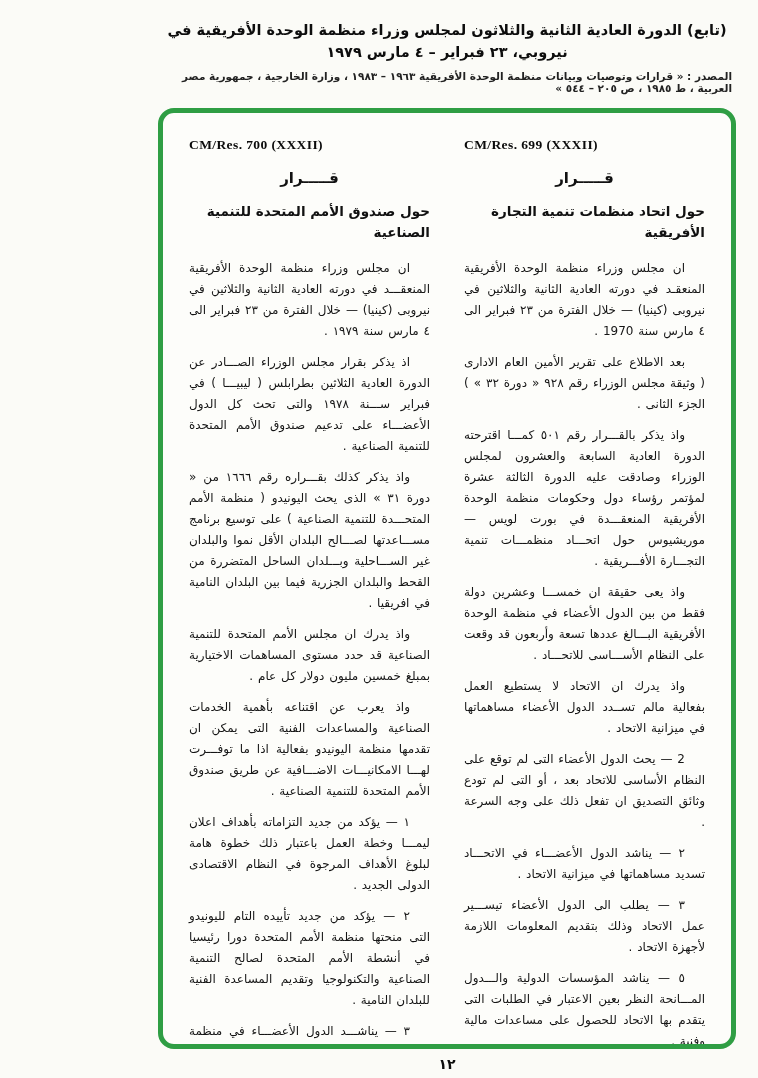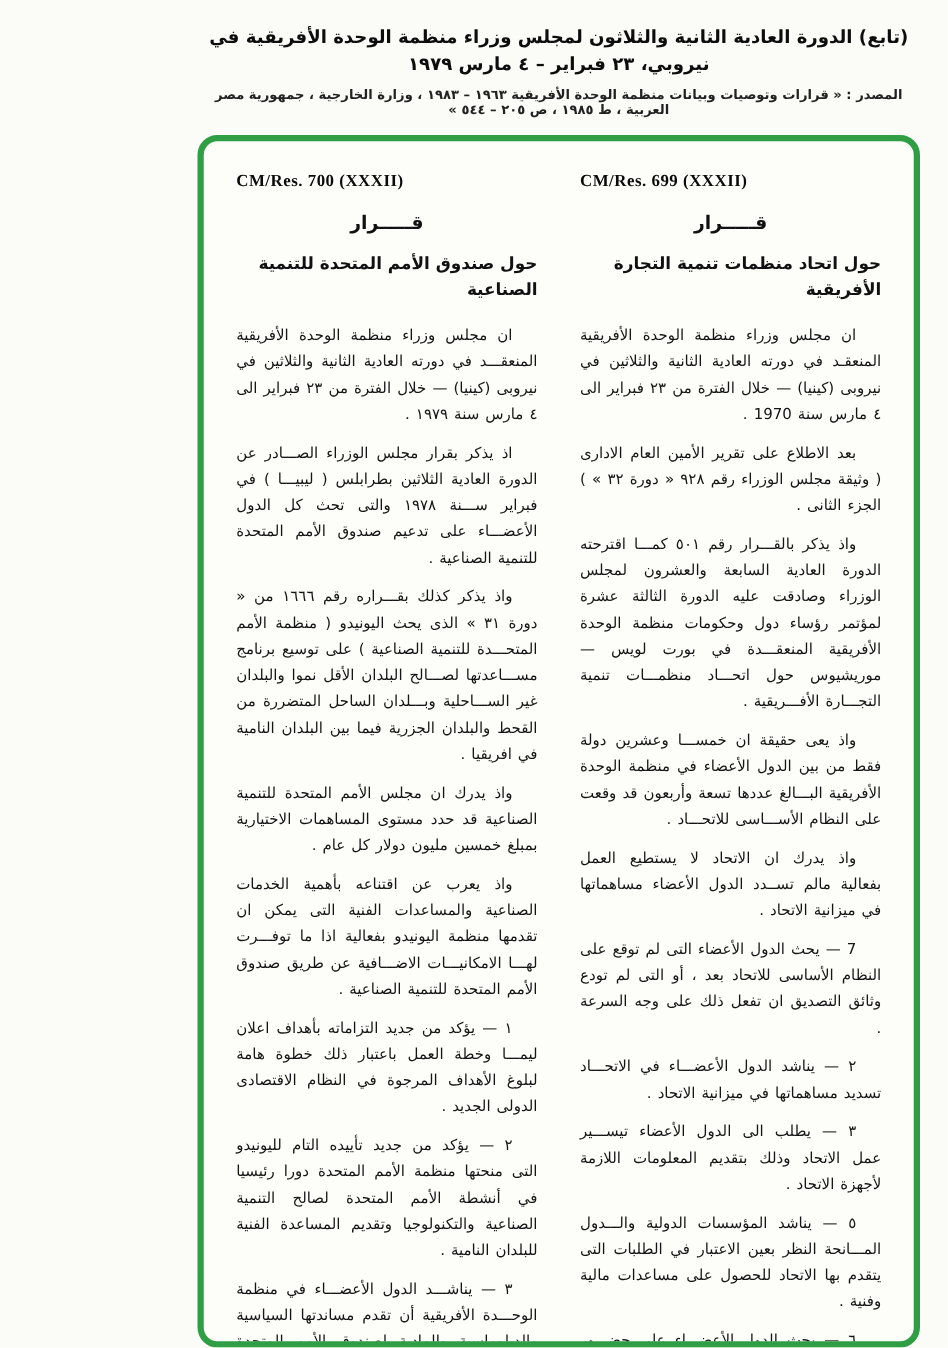--- a/index.html
+++ b/index.html
@@ -23,21 +23,21 @@
     font-size:14.5px;
     font-weight:bold;
     text-align:center;
     line-height:1.5;
     color:#0d0d0d;
   }
   .hdr2{
     margin-top:6px;
     font-size:10.5px;
     font-weight:bold;
-    text-align:center;
+    text-align:right;
     color:#222;
   }
   .frame{
     margin:8px 22px 0 22px;
     border:5px solid #2f9e44;
     border-radius:16px;
     background:#fdfdfa;
     box-sizing:border-box;
     flex:1 1 auto;
     padding:22px 26px 20px 26px;
@@ -115,21 +115,21 @@
       <section class="col">
         <div class="res-ref">CM/Res. 699 (XXXII)</div>
         <div class="res-kicker">قـــــرار</div>
         <h2 class="res-title">حول اتحاد منظمات تنمية التجارة الأفريقية</h2>
         <div class="res-body">
             <p class="para">ان مجلس وزراء منظمة الوحدة الأفريقية المنعقـد في دورته العادية الثانية والثلاثين في نيروبى (كينيا) — خلال الفترة من ٢٣ فبراير الى ٤ مارس سنة 1970 .</p>
             <p class="para">بعد الاطلاع على تقرير الأمين العام الادارى ( وثيقة مجلس الوزراء رقم ٩٢٨ « دورة ٣٢ » ) الجزء الثانى .</p>
             <p class="para">واذ يذكر بالقـــرار رقم ٥٠١ كمـــا اقترحته الدورة العادية السابعة والعشرون لمجلس الوزراء وصادقت عليه الدورة الثالثة عشرة لمؤتمر رؤساء دول وحكومات منظمة الوحدة الأفريقية المنعقـــدة في بورت لويس — موريشيوس حول اتحـــاد منظمـــات تنمية التجـــارة الأفـــريقية .</p>
             <p class="para">واذ يعى حقيقة ان خمســـا وعشرين دولة فقط من بين الدول الأعضاء في منظمة الوحدة الأفريقية البـــالغ عددها تسعة وأربعون قد وقعت على النظام الأســـاسى للاتحـــاد .</p>
             <p class="para">واذ يدرك ان الاتحاد لا يستطيع العمل بفعالية مالم تســدد الدول الأعضاء مساهماتها في ميزانية الاتحاد .</p>
-            <p class="para">7 — يحث الدول الأعضاء التى لم توقع على النظام الأساسى للاتحاد بعد ، أو التى لم تودع وثائق التصديق ان تفعل ذلك على وجه السرعة .</p>
+            <p class="para">2 — يحث الدول الأعضاء التى لم توقع على النظام الأساسى للاتحاد بعد ، أو التى لم تودع وثائق التصديق ان تفعل ذلك على وجه السرعة .</p>
             <p class="para">٢ — يناشد الدول الأعضـــاء في الاتحـــاد تسديد مساهماتها في ميزانية الاتحاد .</p>
             <p class="para">٣ — يطلب الى الدول الأعضاء تيســـير عمل الاتحاد وذلك بتقديم المعلومات اللازمة لأجهزة الاتحاد .</p>
             <p class="para">٥ — يناشد المؤسسات الدولية والـــدول المـــانحة النظر بعين الاعتبار في الطلبات التى يتقدم بها الاتحاد للحصول على مساعدات مالية وفنية .</p>
             <p class="para">٦ — يحث الدول الأعضـــاء على حضـــور الدورة الثالثة للجمعية العمومية للاتحاد المقرر عقدها في طنجة في الفترة من ٢٣ الى ٢٧ أبريل سنة ١٩٧٩ .</p>
           </div>
       </section>
 
       <section class="col">
         <div class="res-ref">CM/Res. 700 (XXXII)</div>
         <div class="res-kicker">قـــــرار</div>
@@ -142,14 +142,17 @@
             <p class="para">واذ يعرب عن اقتناعه بأهمية الخدمات الصناعية والمساعدات الفنية التى يمكن ان تقدمها منظمة اليونيدو بفعالية اذا ما توفـــرت لهـــا الامكانيـــات الاضـــافية عن طريق صندوق الأمم المتحدة للتنمية الصناعية .</p>
             <p class="para">١ — يؤكد من جديد التزاماته بأهداف اعلان ليمـــا وخطة العمل باعتبار ذلك خطوة هامة لبلوغ الأهداف المرجوة في النظام الاقتصادى الدولى الجديد .</p>
             <p class="para">٢ — يؤكد من جديد تأييده التام لليونيدو التى منحتها منظمة الأمم المتحدة دورا رئيسيا في أنشطة الأمم المتحدة لصالح التنمية الصناعية والتكنولوجيا وتقديم المساعدة الفنية للبلدان النامية .</p>
             <p class="para">٣ — يناشـــد الدول الأعضـــاء في منظمة الوحـــدة الأفريقية أن تقدم مساندتها السياسية والدبلوماسية والمادية لصندوق الأمم المتحدة للتنمية الصـــناعية وأن تكثف مشاركتها في أنشطة اليونيدو وأن تعزز تعاونها مع اليونيدو من أجـــل الحصـــول على فائدة أكبر من الخدمات التى تقدمها اليونيدو .</p>
           </div>
       </section>
 
     </div>
   </div>
 
+  <footer class="page-footer">
+    <span class="page-num">١٢</span>
+  </footer>
 
 </div>
 
 </body></html>

